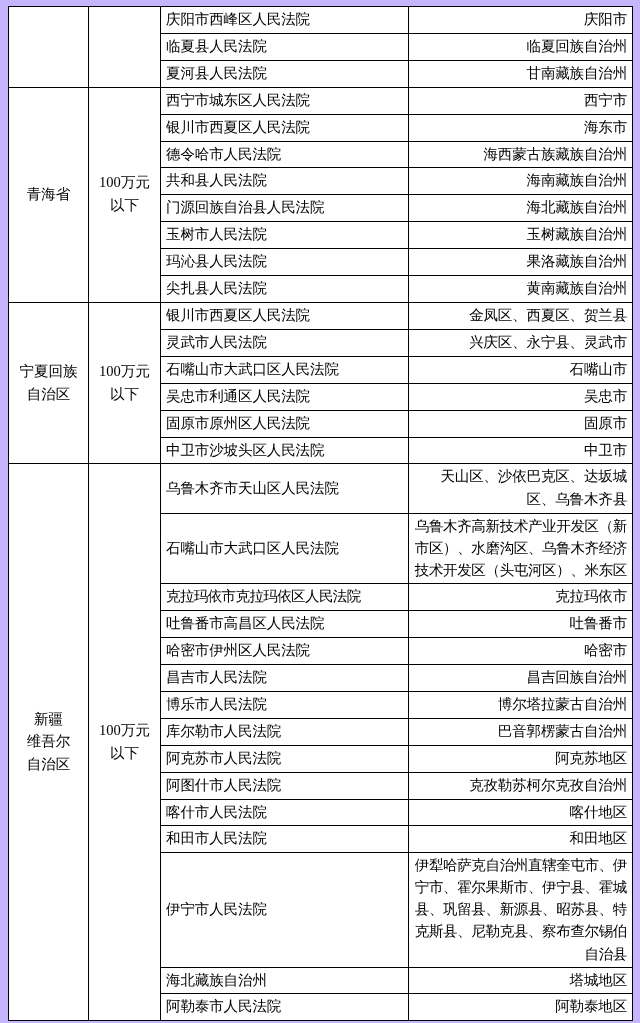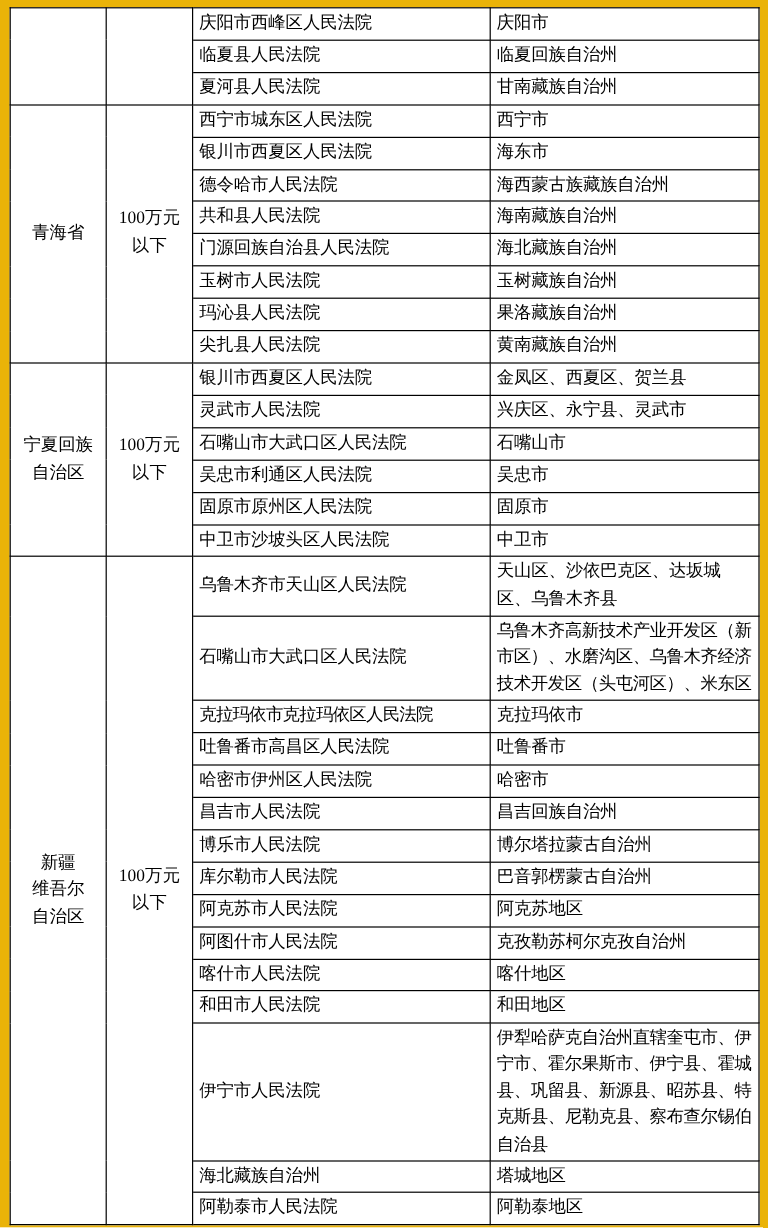--- a/index.html
+++ b/index.html
@@ -13,21 +13,21 @@
     height: 1023px;
     font-family: "Liberation Serif", "DejaVu Serif", serif;
     color: #000000;
     overflow: hidden;
   }
 
   #sheet {
     position: relative;
     width: 640px;
     height: 1023px;
-    background: #eab308;
+    background: #c4b5fd;
   }
 
   table.court-table {
     position: absolute;
     left: 8px;
     top: 6px;
     width: 624px;
     border-collapse: collapse;
     table-layout: fixed;
     background: #ffffff;
@@ -63,21 +63,21 @@
     letter-spacing: 0.1px;
   }
 
   td.court-cell {
     text-align: left;
     white-space: nowrap;
     letter-spacing: -0.1px;
   }
 
   td.juris-cell {
-    text-align: left;
+    text-align: right;
     letter-spacing: -0.15px;
   }
 
   td.empty-cell {
     padding: 0;
   }
 
   .stack-line { display: block; }
 
   

